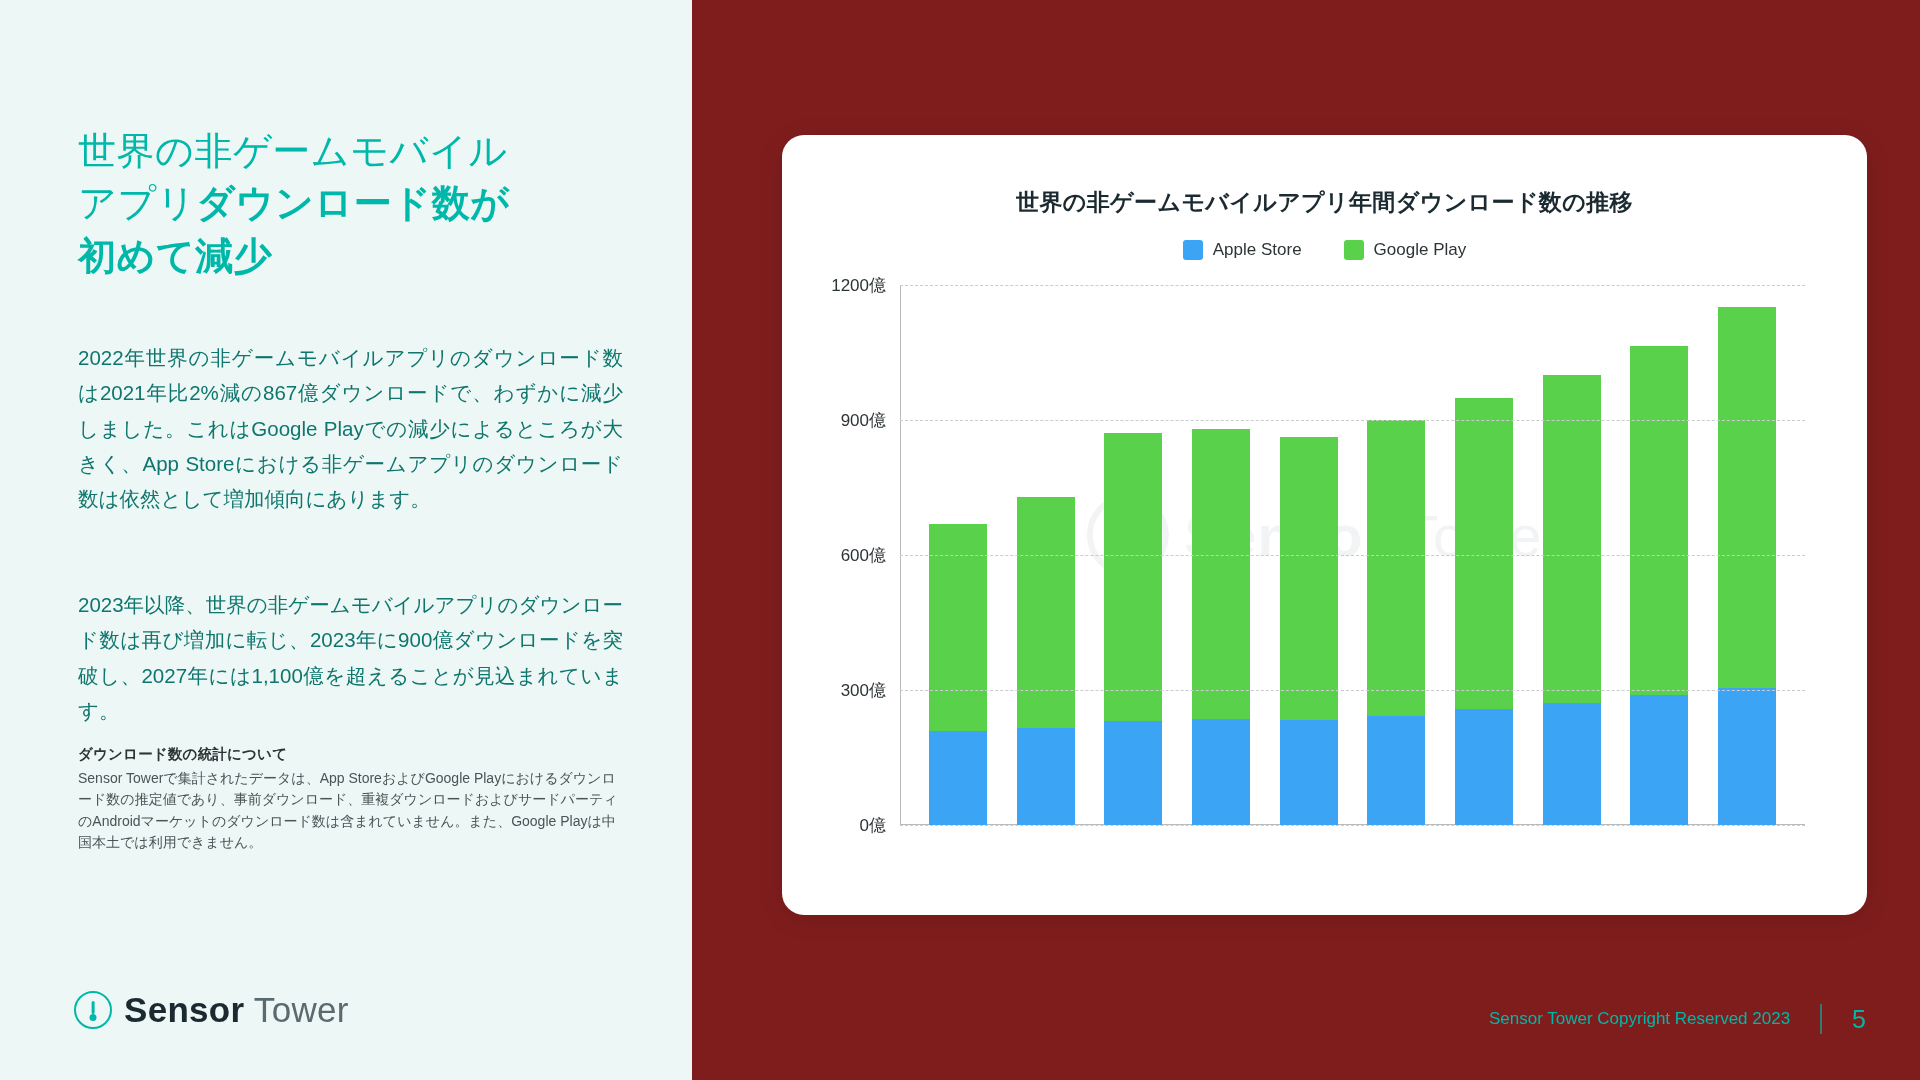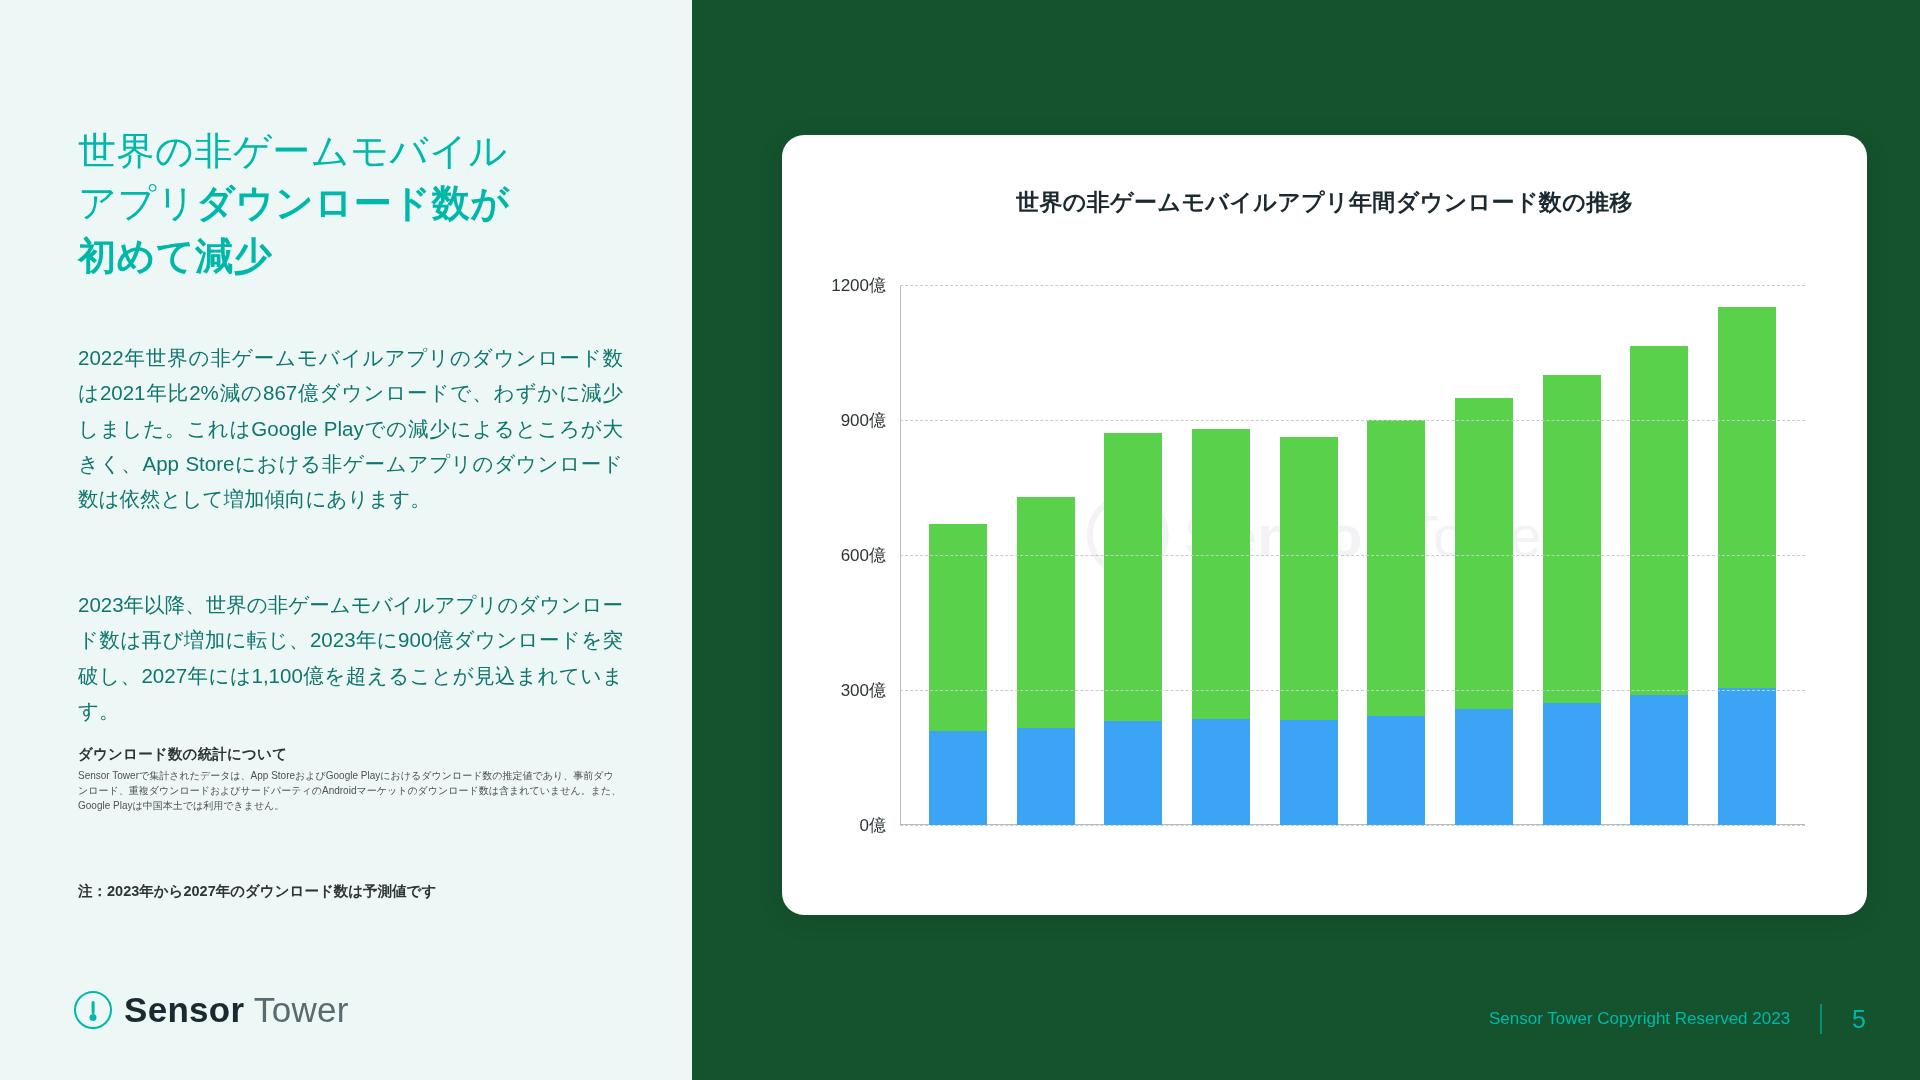--- a/index.html
+++ b/index.html
@@ -44,21 +44,21 @@
   .note-block {
     position: absolute;
     left: 78px; width: 545px;
   }
   #note-stats { top: 745px; }
   .note-title {
     font-size: 14.5px; font-weight: 700; color: #2d3436;
     margin-bottom: 4px; letter-spacing: .2px;
   }
   .note-body {
-    font-size: 10px; line-height: 1.52; color: #4a5356;
+    font-size: 14px; line-height: 1.52; color: #4a5356;
   }
   #note-forecast { top: 880px; }
   .note-line { font-size: 14.5px; color: #2d3436; line-height: 1.6; }
   .note-line.bold { font-weight: 700; }
 
   
   .logo {
     position: absolute; left: 74px; bottom: 50px;
     display: flex; align-items: center; gap: 12px;
   }
@@ -77,21 +77,21 @@
     content: ""; position: absolute;
     left: 50%; top: 21px; width: 7px; height: 7px;
     background: #00b8a9; border-radius: 50%;
     transform: translateX(-50%);
   }
   .logo-text { font-size: 35px; color: #1b2a30; letter-spacing: .3px; }
   .logo-text .b { font-weight: 700; }
   .logo-text .l { font-weight: 400; color: #5a6b70; }
 
   
-  .right { flex: 1; position: relative; background: #14532d; }
+  .right { flex: 1; position: relative; background: #7f1d1d; }
 
   .card {
     position: absolute;
     left: 90px; top: 135px;
     width: 1085px; height: 780px;
     background: #ffffff;
     border-radius: 22px;
     box-shadow: 0 4px 26px rgba(0,0,0,0.10);
   }
 
@@ -208,37 +208,46 @@
 
     <div class="body-para" id="para1">2022年世界の非ゲームモバイルアプリのダウンロード数は2021年比2%減の867億ダウンロードで、わずかに減少しました。これはGoogle Playでの減少によるところが大きく、App Storeにおける非ゲームアプリのダウンロード数は依然として増加傾向にあります。</div>
     <div class="body-para" id="para2">2023年以降、世界の非ゲームモバイルアプリのダウンロード数は再び増加に転じ、2023年に900億ダウンロードを突破し、2027年には1,100億を超えることが見込まれています。</div>
 
     <div class="note-block" id="note-stats">
       <div class="note-title">ダウンロード数の統計について</div>
       <div class="note-body">Sensor Towerで集計されたデータは、App StoreおよびGoogle Playにおけるダウンロード数の推定値であり、事前ダウンロード、重複ダウンロードおよびサードパーティのAndroidマーケットのダウンロード数は含まれていません。また、Google Playは中国本土では利用できません。</div>
     </div>
 
     <div class="note-block" id="note-forecast">
-      <div class="note-line bold">注：2023年から2027年のダウンロード数は予測値です</div>
     </div>
 
     <div class="logo">
       <div class="logo-mark"></div>
       <div class="logo-text">
         <span class="b">Sensor</span><span class="l"> Tower</span>
       </div>
     </div>
   </div>
 
   <div class="right">
 
     <div class="card">
 
       <div class="chart-title">世界の非ゲームモバイルアプリ年間ダウンロード数の推移</div>
 
+      <div class="legend" id="legend">
+          <div class="legend-item">
+            <span class="legend-swatch" style="background: rgb(59, 164, 245);"></span>
+            <span class="legend-label">Apple Store</span>
+          </div>
+          <div class="legend-item">
+            <span class="legend-swatch" style="background: rgb(90, 209, 75);"></span>
+            <span class="legend-label">Google Play</span>
+          </div>
+        </div>
 
       <div class="watermark">
         <div class="wm-mark"></div>
         <div class="wm-text">
           <span class="b">Sensor</span><span> Tower</span>
         </div>
       </div>
 
       <div class="plot" id="plot">
         <div class="axis-left"></div>

